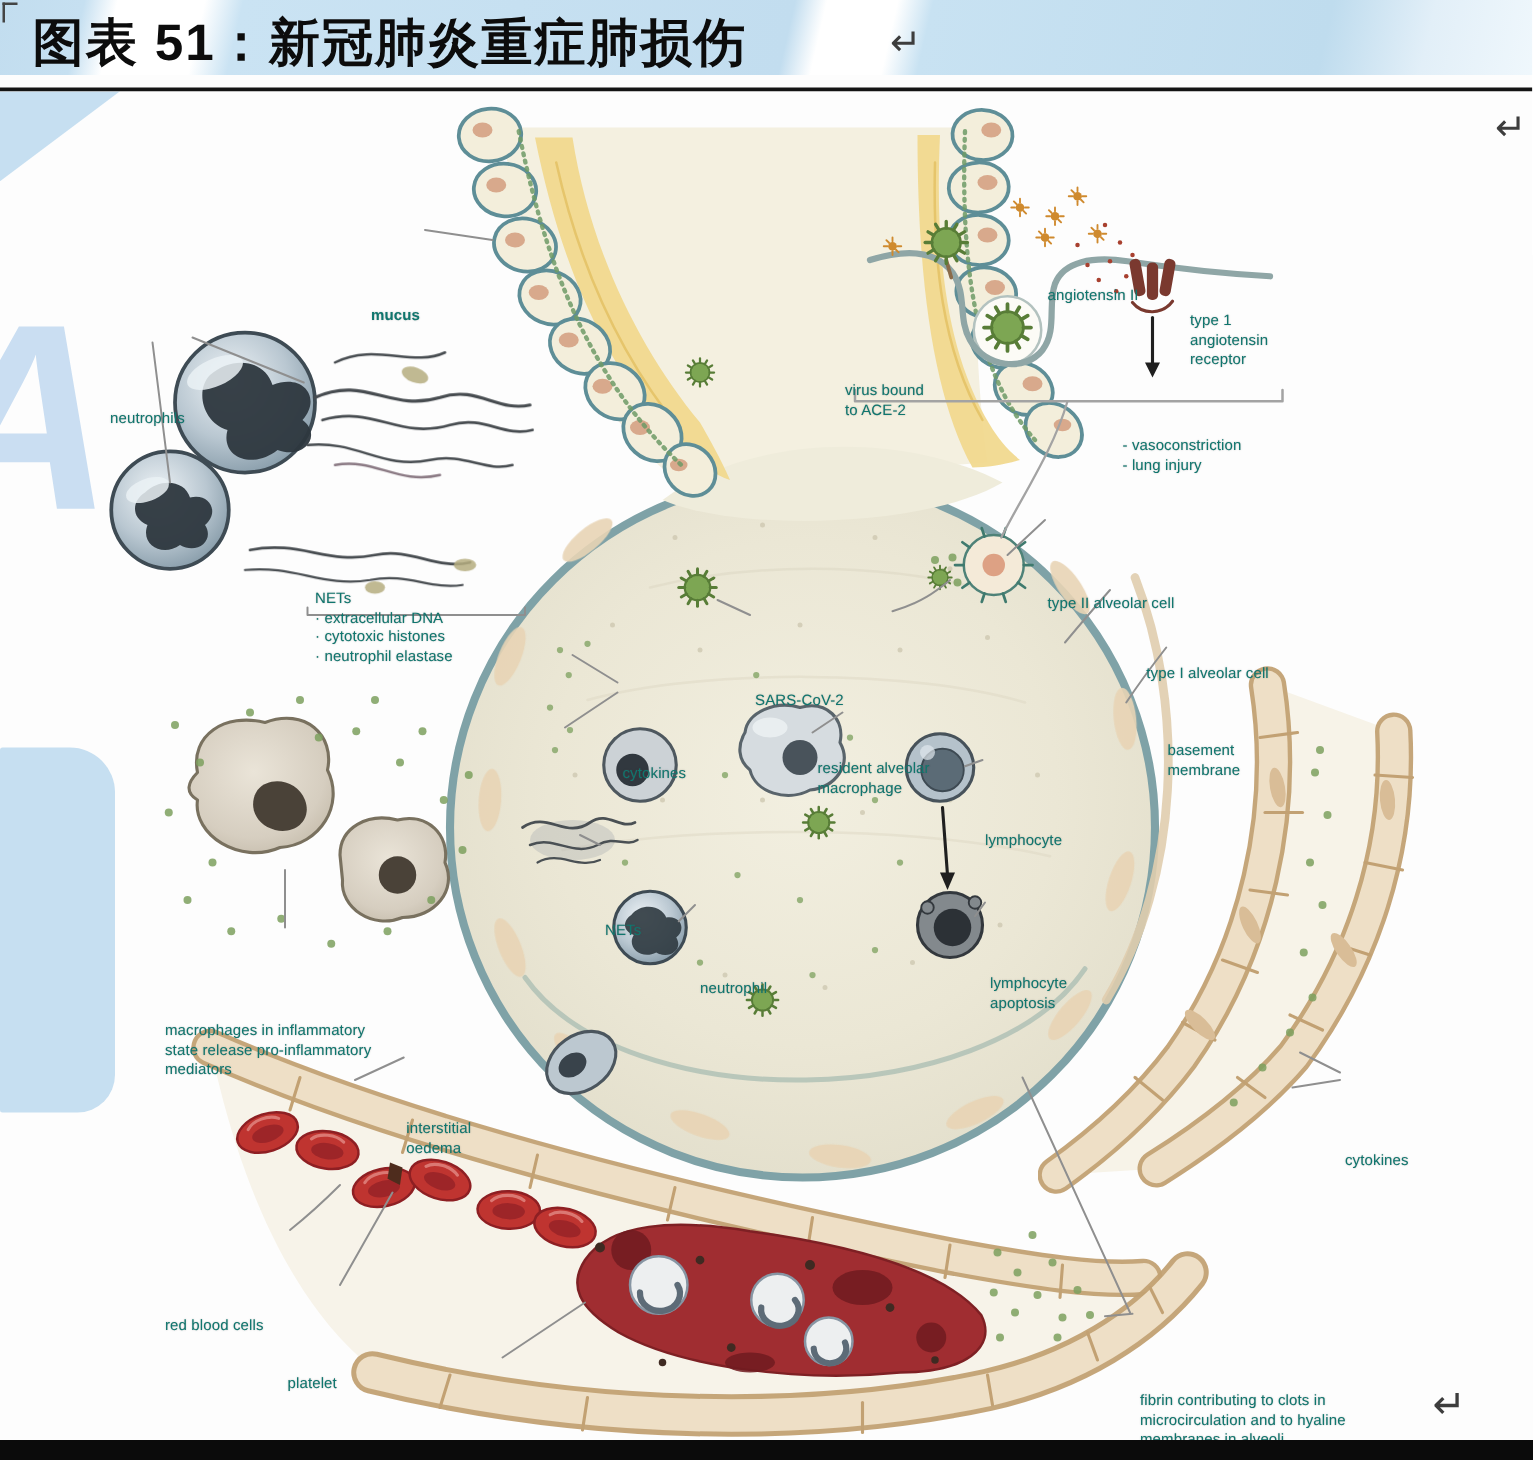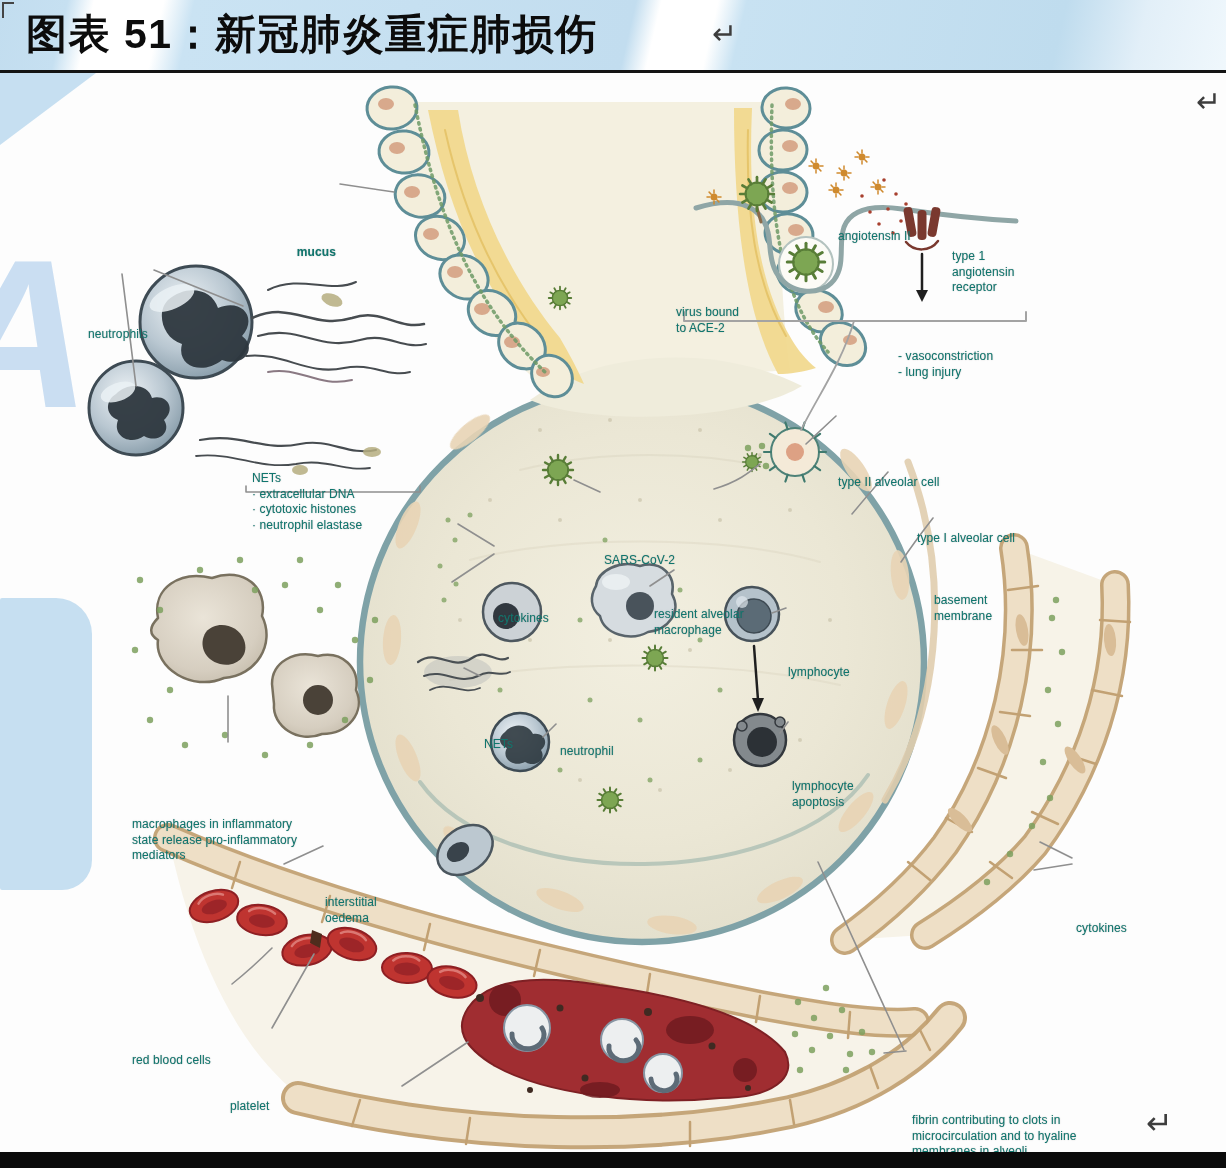--- a/index.html
+++ b/index.html
@@ -1,19 +1,19 @@
 <!DOCTYPE html>
 <html><head>
 <meta charset="utf-8">
 <style>
   html,body{margin:0;padding:0;background:#ffffff;}
   .page{position:relative;width:1226px;height:1168px;overflow:hidden;background:#fdfdfd;
         font-family:"Liberation Sans",sans-serif;}
   
-  .title-band{position:absolute;left:0;top:0;width:1226px;height:70px;
+  .title-band{position:absolute;left:0;top:0;width:1226px;height:60px;
       background:linear-gradient(103deg,#c2ddef 0px,#c6e0f1 66px,#ffffff 92px,#ffffff 160px,
       #cae3f3 190px,#c2ddef 620px,#ffffff 645px,#ffffff 700px,#c8e2f2 728px,#bfdcee 1040px,
       #e2eff8 1120px,#f2f9fd 1226px);}
   .title-text{position:absolute;left:26px;top:2px;font-size:41px;font-weight:700;color:#0c0c0c;
       letter-spacing:1.5px;line-height:64px;white-space:nowrap;}
   .pmark{color:#3d3d3d;font-weight:400;}
   .title-pmark{position:absolute;left:712px;top:16px;font-size:30px;}
   .corner-mark{position:absolute;left:2px;top:2px;width:10px;height:14px;
       border-left:2px solid #444;border-top:2px solid #444;}
   .title-rule{position:absolute;left:0;top:70px;width:1226px;height:3px;background:#141414;}
@@ -521,21 +521,21 @@
     <div class="lbl" style="left:838px;top:402px;">type II alveolar cell</div>
     <div class="lbl" style="left:892px;top:458px;padding-left:25px;">type I alveolar cell</div>
     <div class="lbl" style="left:934px;top:520px;">basement
 membrane</div>
     <div class="lbl" style="left:604px;top:480px;">SARS-CoV-2</div>
     <div class="lbl" style="left:498px;top:538px;">cytokines</div>
     <div class="lbl" style="left:654px;top:534px;">resident alveolar
 macrophage</div>
     <div class="lbl" style="left:788px;top:592px;">lymphocyte</div>
     <div class="lbl" style="left:484px;top:664px;">NETs</div>
-    <div class="lbl" style="left:560px;top:671px;">neutrophil</div>
+    <div class="lbl" style="left:560px;top:710px;">neutrophil</div>
     <div class="lbl" style="left:792px;top:706px;">lymphocyte
 apoptosis</div>
     <div class="lbl" style="left:132px;top:744px;">macrophages in inflammatory
 state release pro-inflammatory
 mediators</div>
     <div class="lbl" style="left:325px;top:822px;">interstitial
 oedema</div>
     <div class="lbl" style="left:1076px;top:848px;">cytokines</div>
     <div class="lbl" style="left:132px;top:980px;">red blood cells</div>
     <div class="lbl" style="left:230px;top:1026px;">platelet</div>

